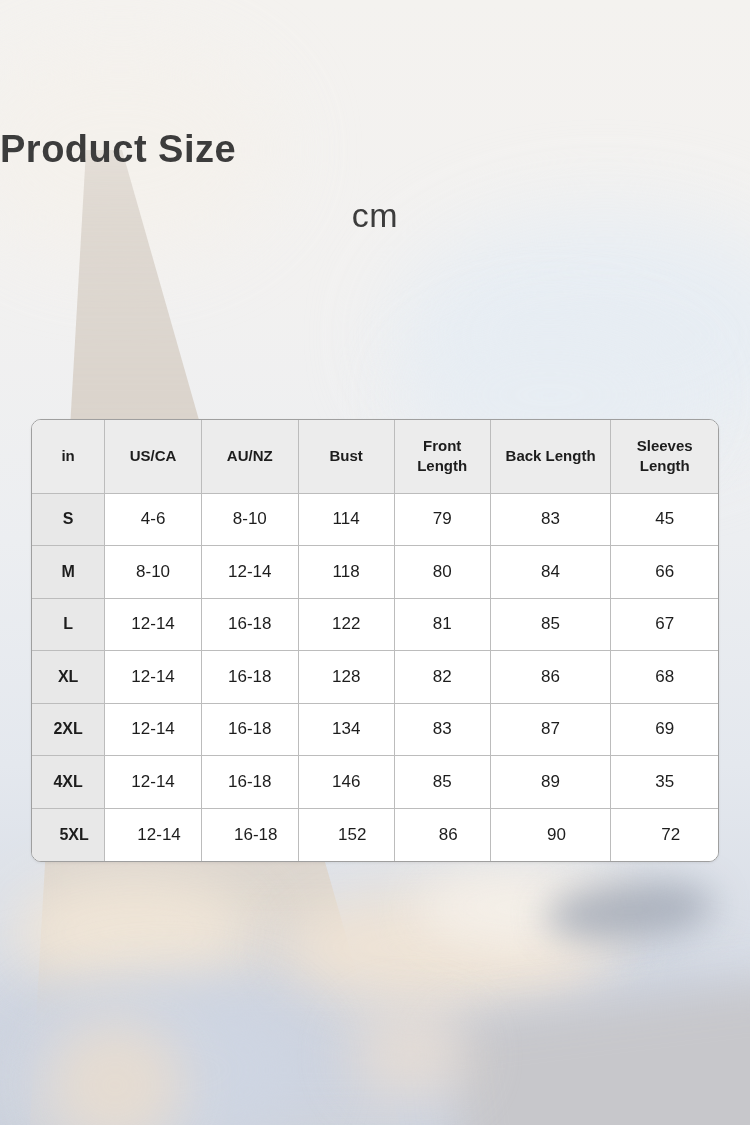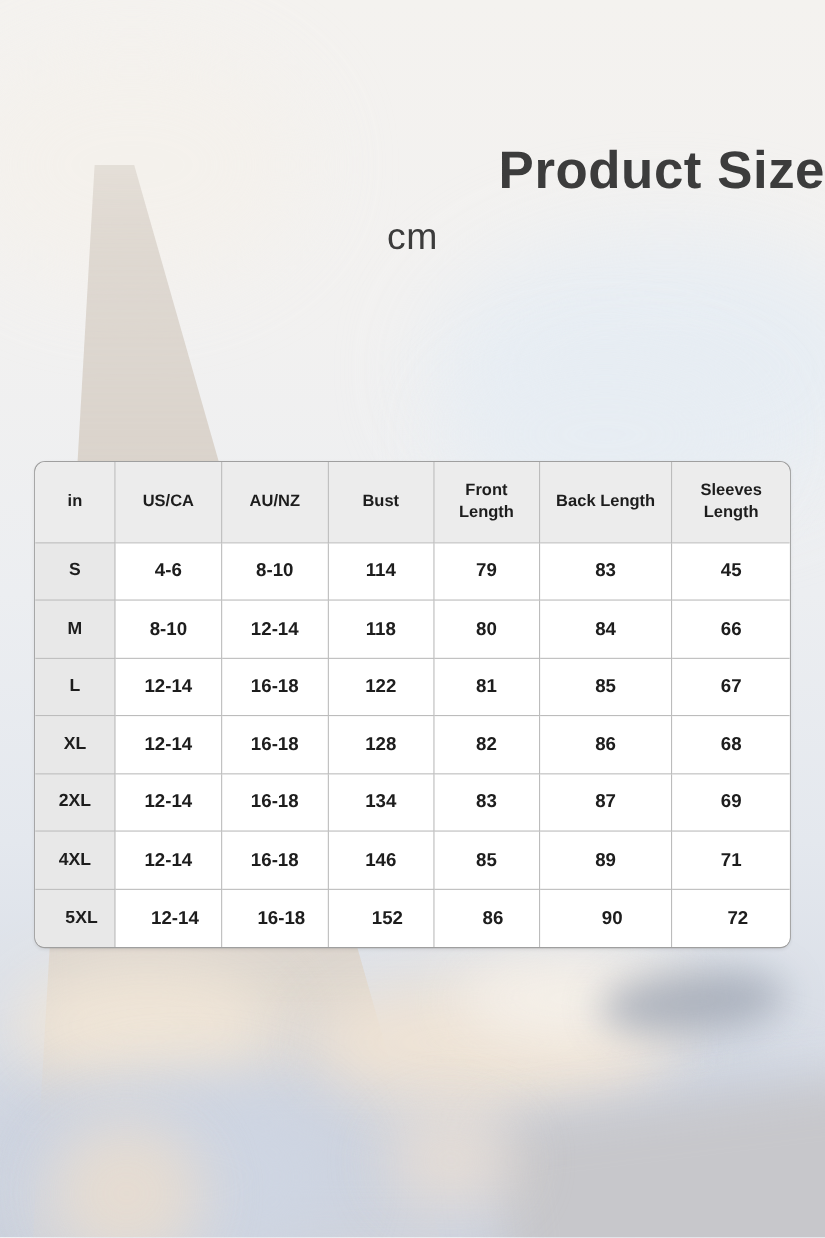--- a/index.html
+++ b/index.html
@@ -56,22 +56,22 @@
   .cloud-periwinkle{left:25px;top:985px;width:280px;height:170px;border-radius:50%;
     background:#ced5e2;filter:blur(30px);}
   .glow-warm-left{left:45px;top:1020px;width:140px;height:130px;border-radius:50%;
     background:#e9ddcf;filter:blur(26px);opacity:.85;}
   .glow-warm-mid{left:350px;top:1010px;width:120px;height:90px;border-radius:50%;
     background:#ecdfd2;filter:blur(26px);opacity:.7;}
 
   
   .title{
     position:absolute;left:0;top:128px;width:750px;
-    text-align:right;
-    font-size:48px;font-weight:600;letter-spacing:.5px;
+    text-align:left;
+    font-size:38px;font-weight:600;letter-spacing:.5px;
     color:var(--title-text);
   }
   .subtitle{
     position:absolute;left:0;top:196px;width:750px;
     text-align:center;
     font-size:34px;font-weight:500;letter-spacing:.5px;
     color:var(--title-text);
   }
 
   
@@ -105,21 +105,21 @@
     background:var(--header-bg);
     font-size:15px;font-weight:700;line-height:1.35;
   }
   tbody tr{height:52.5px;}
   tbody th{
     background:var(--label-bg);
     font-size:16px;font-weight:700;
   }
   tbody td{
     background:var(--cell-bg);
-    font-size:17px;font-weight:700;
+    font-size:17px;font-weight:400;
   }
 </style>
 </head>
 <body>
 
 <div class="page">
 
   <div class="bg-shape warm-topleft"></div>
   <div class="bg-shape sky-blue-right"></div>
   <div class="bg-shape sky-blue-mid"></div>
@@ -205,21 +205,21 @@
             <td>87</td>
             <td>69</td>
           </tr>
           <tr>
             <th>4XL</th>
             <td>12-14</td>
             <td>16-18</td>
             <td>146</td>
             <td>85</td>
             <td>89</td>
-            <td>71</td>
+            <td>35</td>
           </tr>
           <tr>
             <th>5XL</th>
             <td>12-14</td>
             <td>16-18</td>
             <td>152</td>
             <td>86</td>
             <td>90</td>
             <td>72</td>
           </tr>

